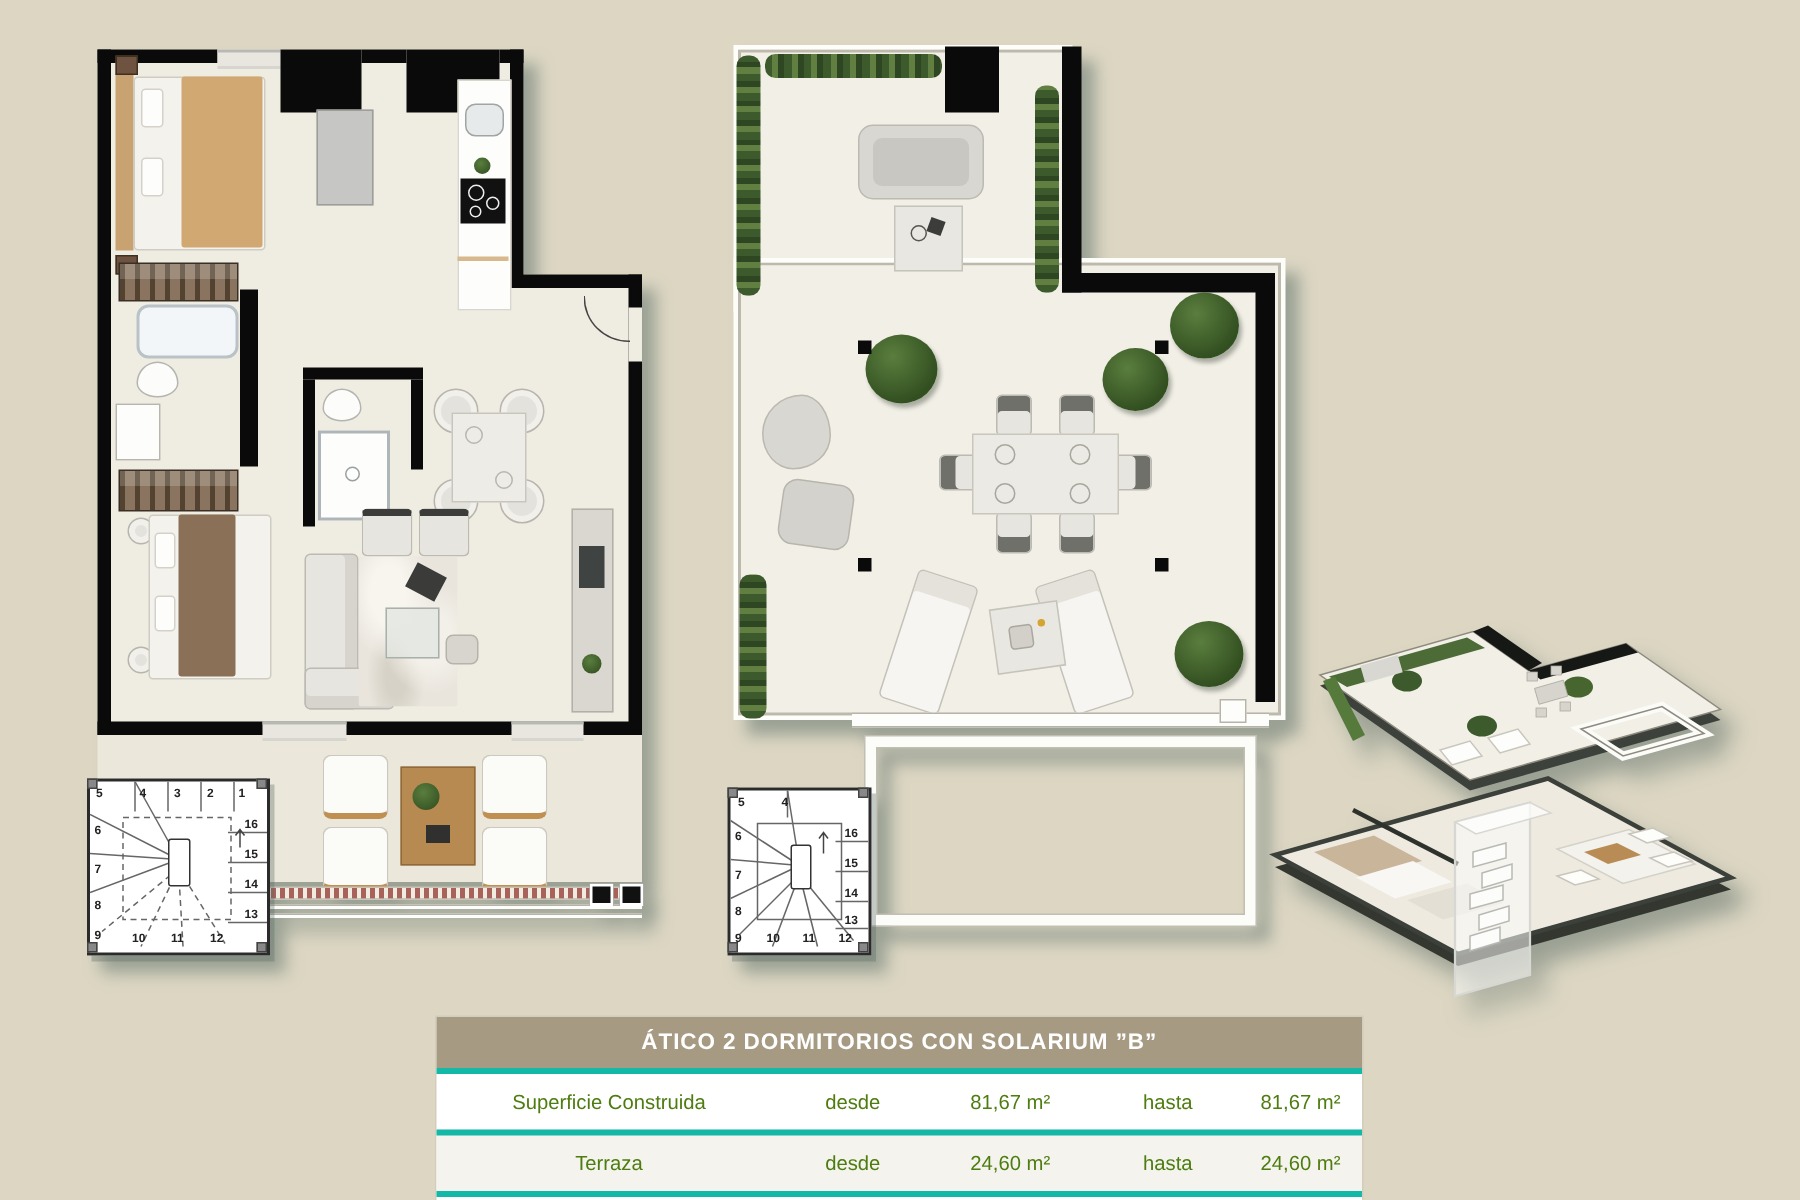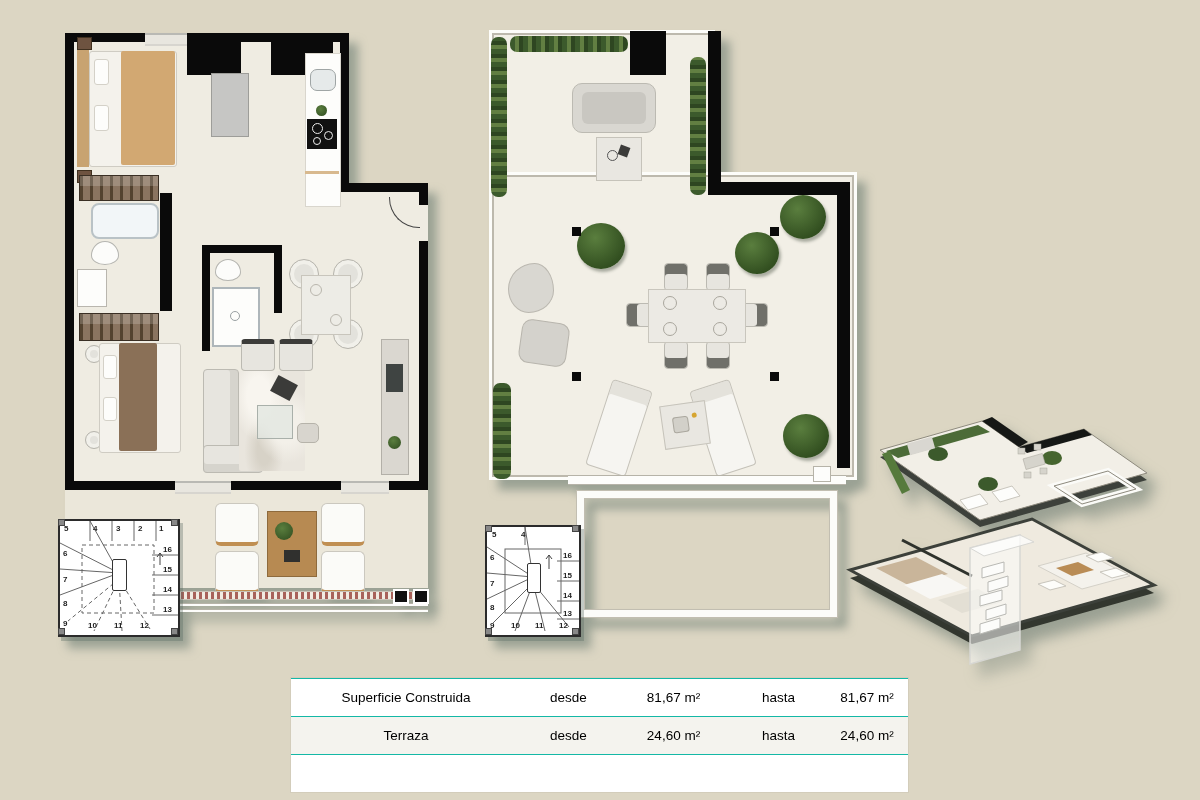--- a/index.html
+++ b/index.html
@@ -42,21 +42,21 @@
   
   .stairbox{position:absolute;background:#fff;border:2px solid #2b2b2b;box-shadow:3px 4px 0 rgba(90,105,98,.35)}
   .stairbox .sn{position:absolute;font-size:8px;font-weight:bold;color:#222;line-height:9px}
   .corner{position:absolute;width:5px;height:5px;background:#888;border:1px solid #444}
   .newel{position:absolute;background:#fff;border:1.5px solid #333;border-radius:2px}
   
   .spec{position:absolute;left:291px;top:678px;width:617px;background:#fff;box-shadow:0 0 0 1px rgba(0,0,0,.04)}
   .spec-header{height:34px;line-height:34px;text-align:center;background:#a69a83;color:#fff;
                font-size:15px;font-weight:bold;letter-spacing:.6px}
   .spec-row{display:grid;grid-template-columns:230px 95px 115px 95px 82px;height:37px;align-items:center;
-            color:#000000;font-size:13.5px;border-top:1px solid #14b8a6}
+            color:#4d7c0f;font-size:13.5px;border-top:4px solid #14b8a6}
   .spec-row div{text-align:center}
   .spec-row.alt{background:#f4f3ee}
   .kitchen-line{position:absolute;background:#d8b98e}
   .rail{position:absolute;background:#fdfdfb;border-top:1px solid #b6b3a8}
   .pergola{position:absolute;background:repeating-linear-gradient(90deg,#a8625a 0 3px,#f1ece2 3px 6px);
            border-top:1px solid #c9c4b8;border-bottom:1px solid #c9c4b8}
   .outline-low{position:absolute;border:7px solid #fcfcf9;box-shadow:0 0 0 1px #c2beb1, inset 0 0 0 1px #c2beb1}
 </style>
 </head>
 <body>
@@ -354,20 +354,21 @@
       <polygon points="138,236 158,230 158,240 138,246"></polygon>
       <polygon points="144,222 164,216 164,226 144,232"></polygon>
       <polygon points="138,208 160,202 160,212 138,218"></polygon>
       <polygon points="146,194 166,188 166,198 146,204"></polygon>
       <polygon points="140,180 162,174 162,184 140,190"></polygon>
     </g>
   </g>
 </svg>
 
 <div class="spec">
+  <div class="spec-header">ÁTICO 2 DORMITORIOS CON SOLARIUM ”B”</div>
   <div class="spec-row">
     <div>Superficie Construida</div>
     <div>desde</div>
     <div>81,67 m²</div>
     <div>hasta</div>
     <div>81,67 m²</div>
   </div>
   <div class="spec-row alt">
     <div>Terraza</div>
     <div>desde</div>

